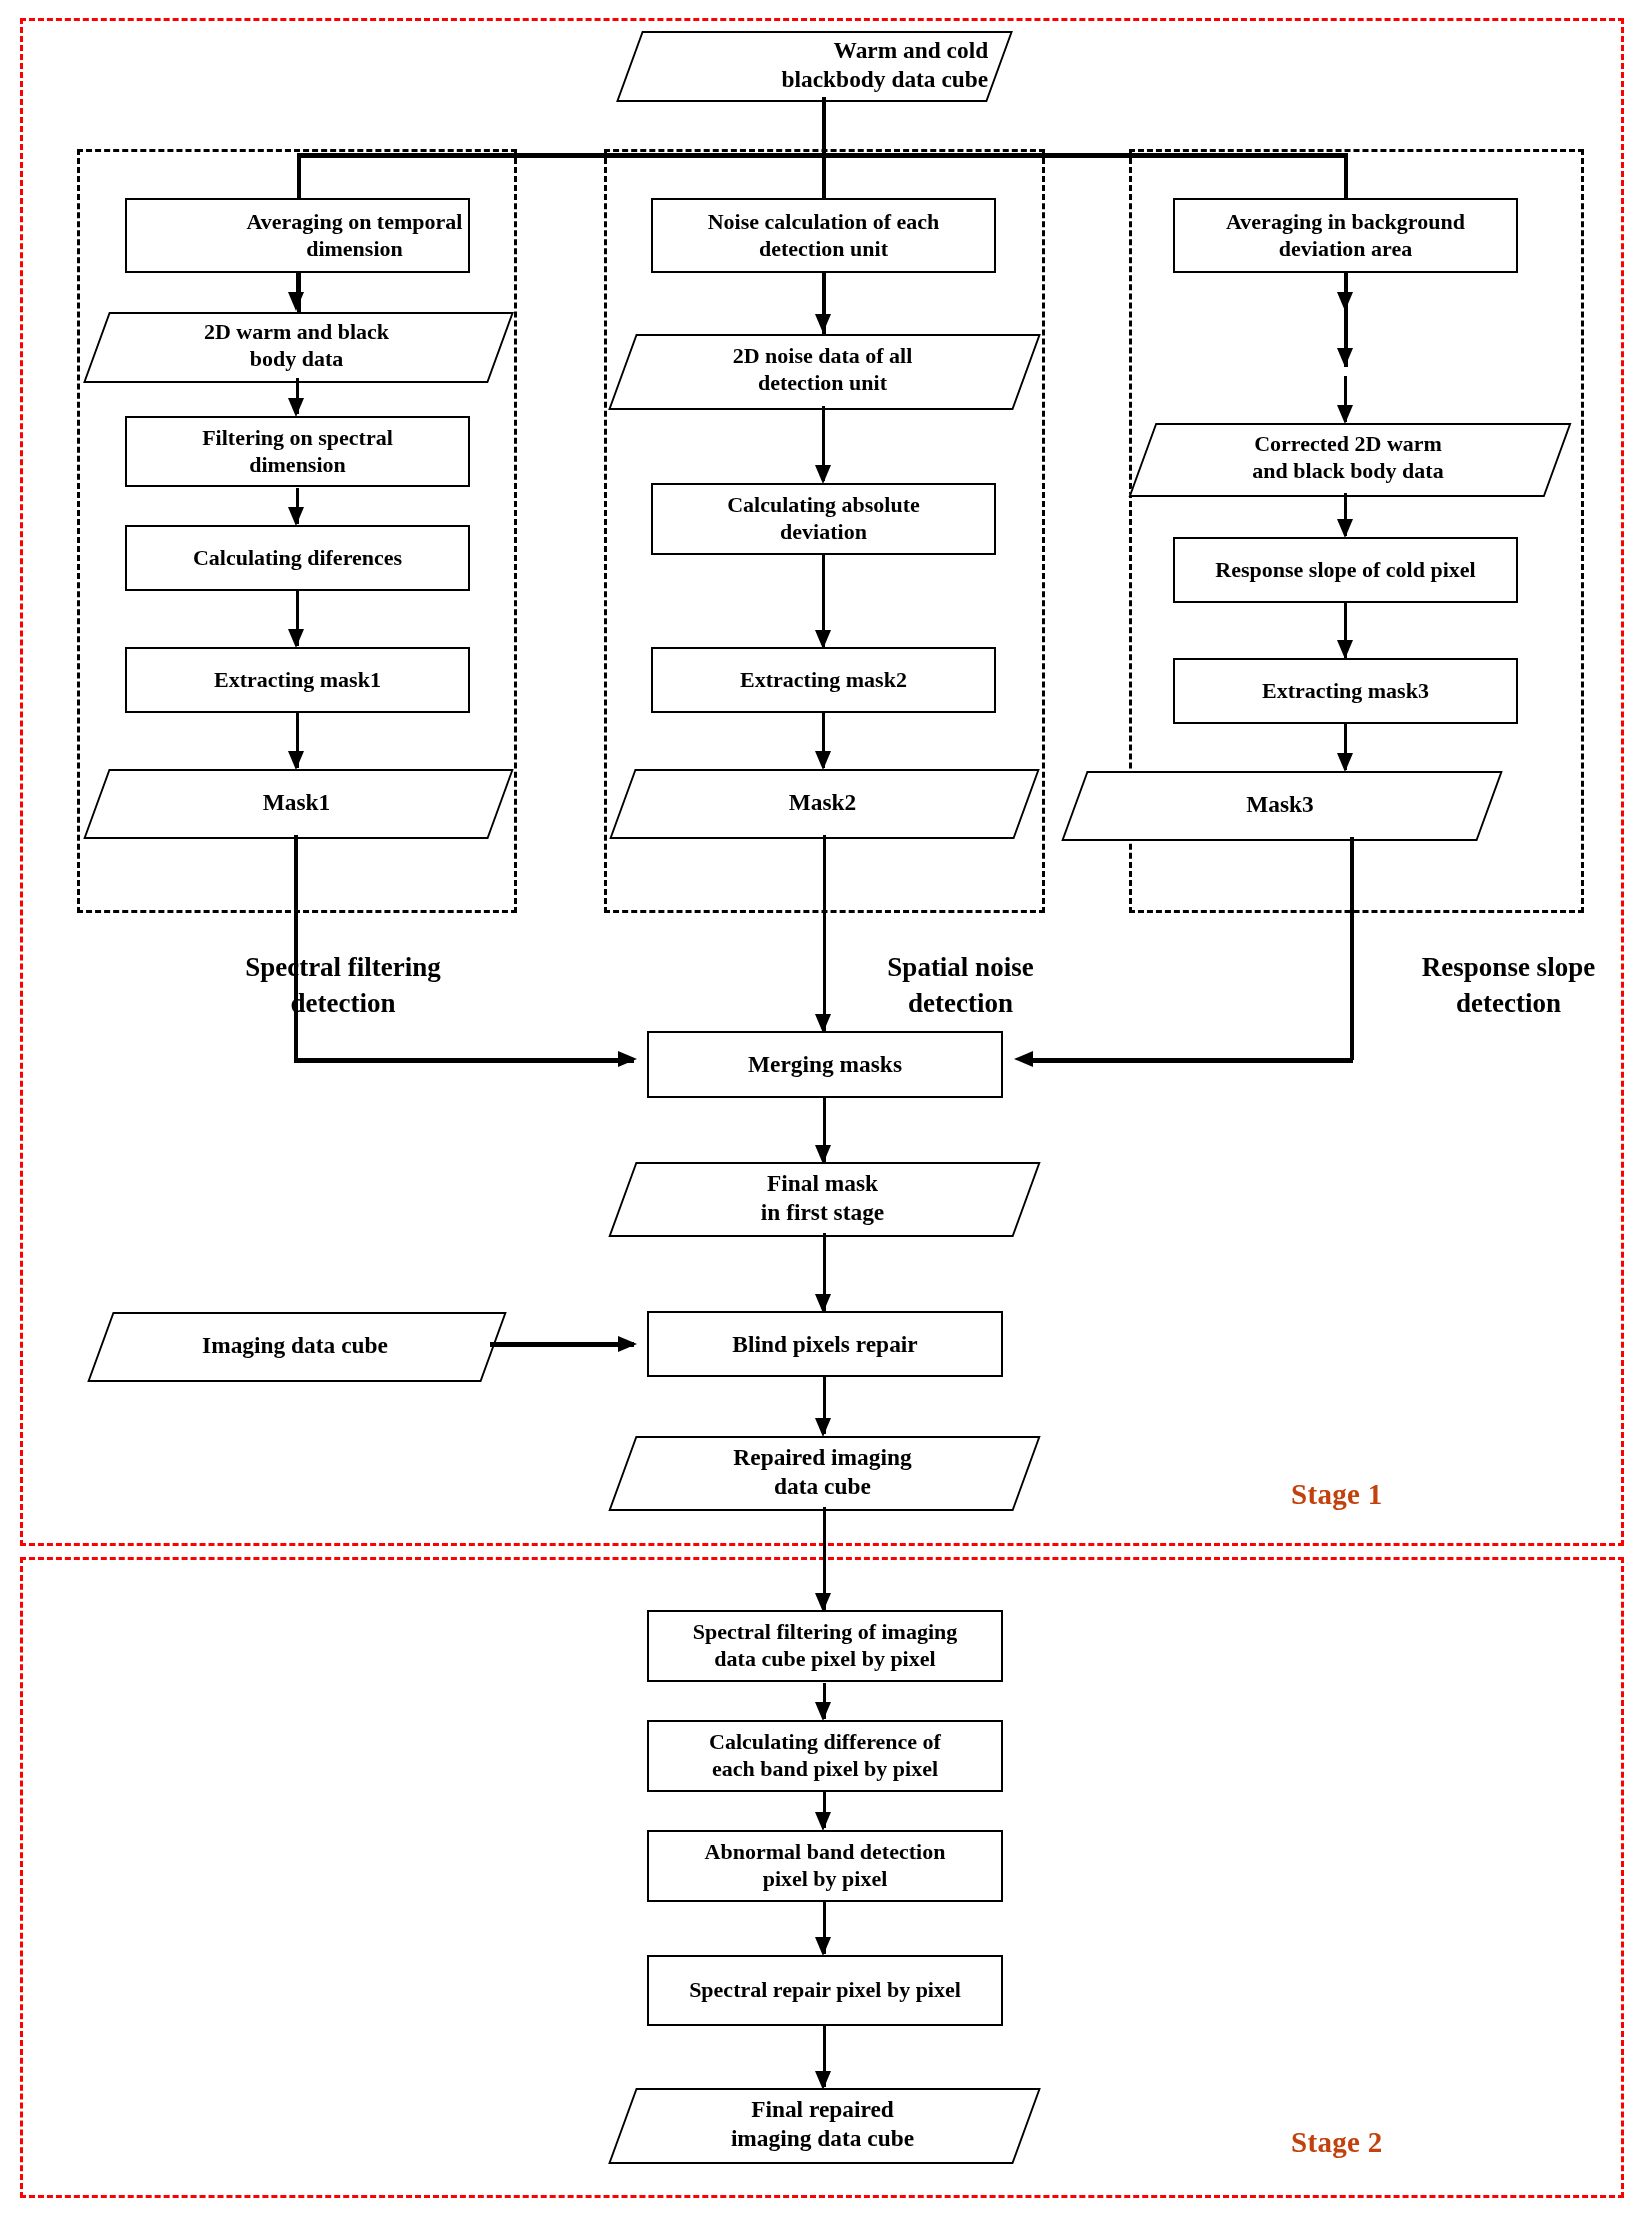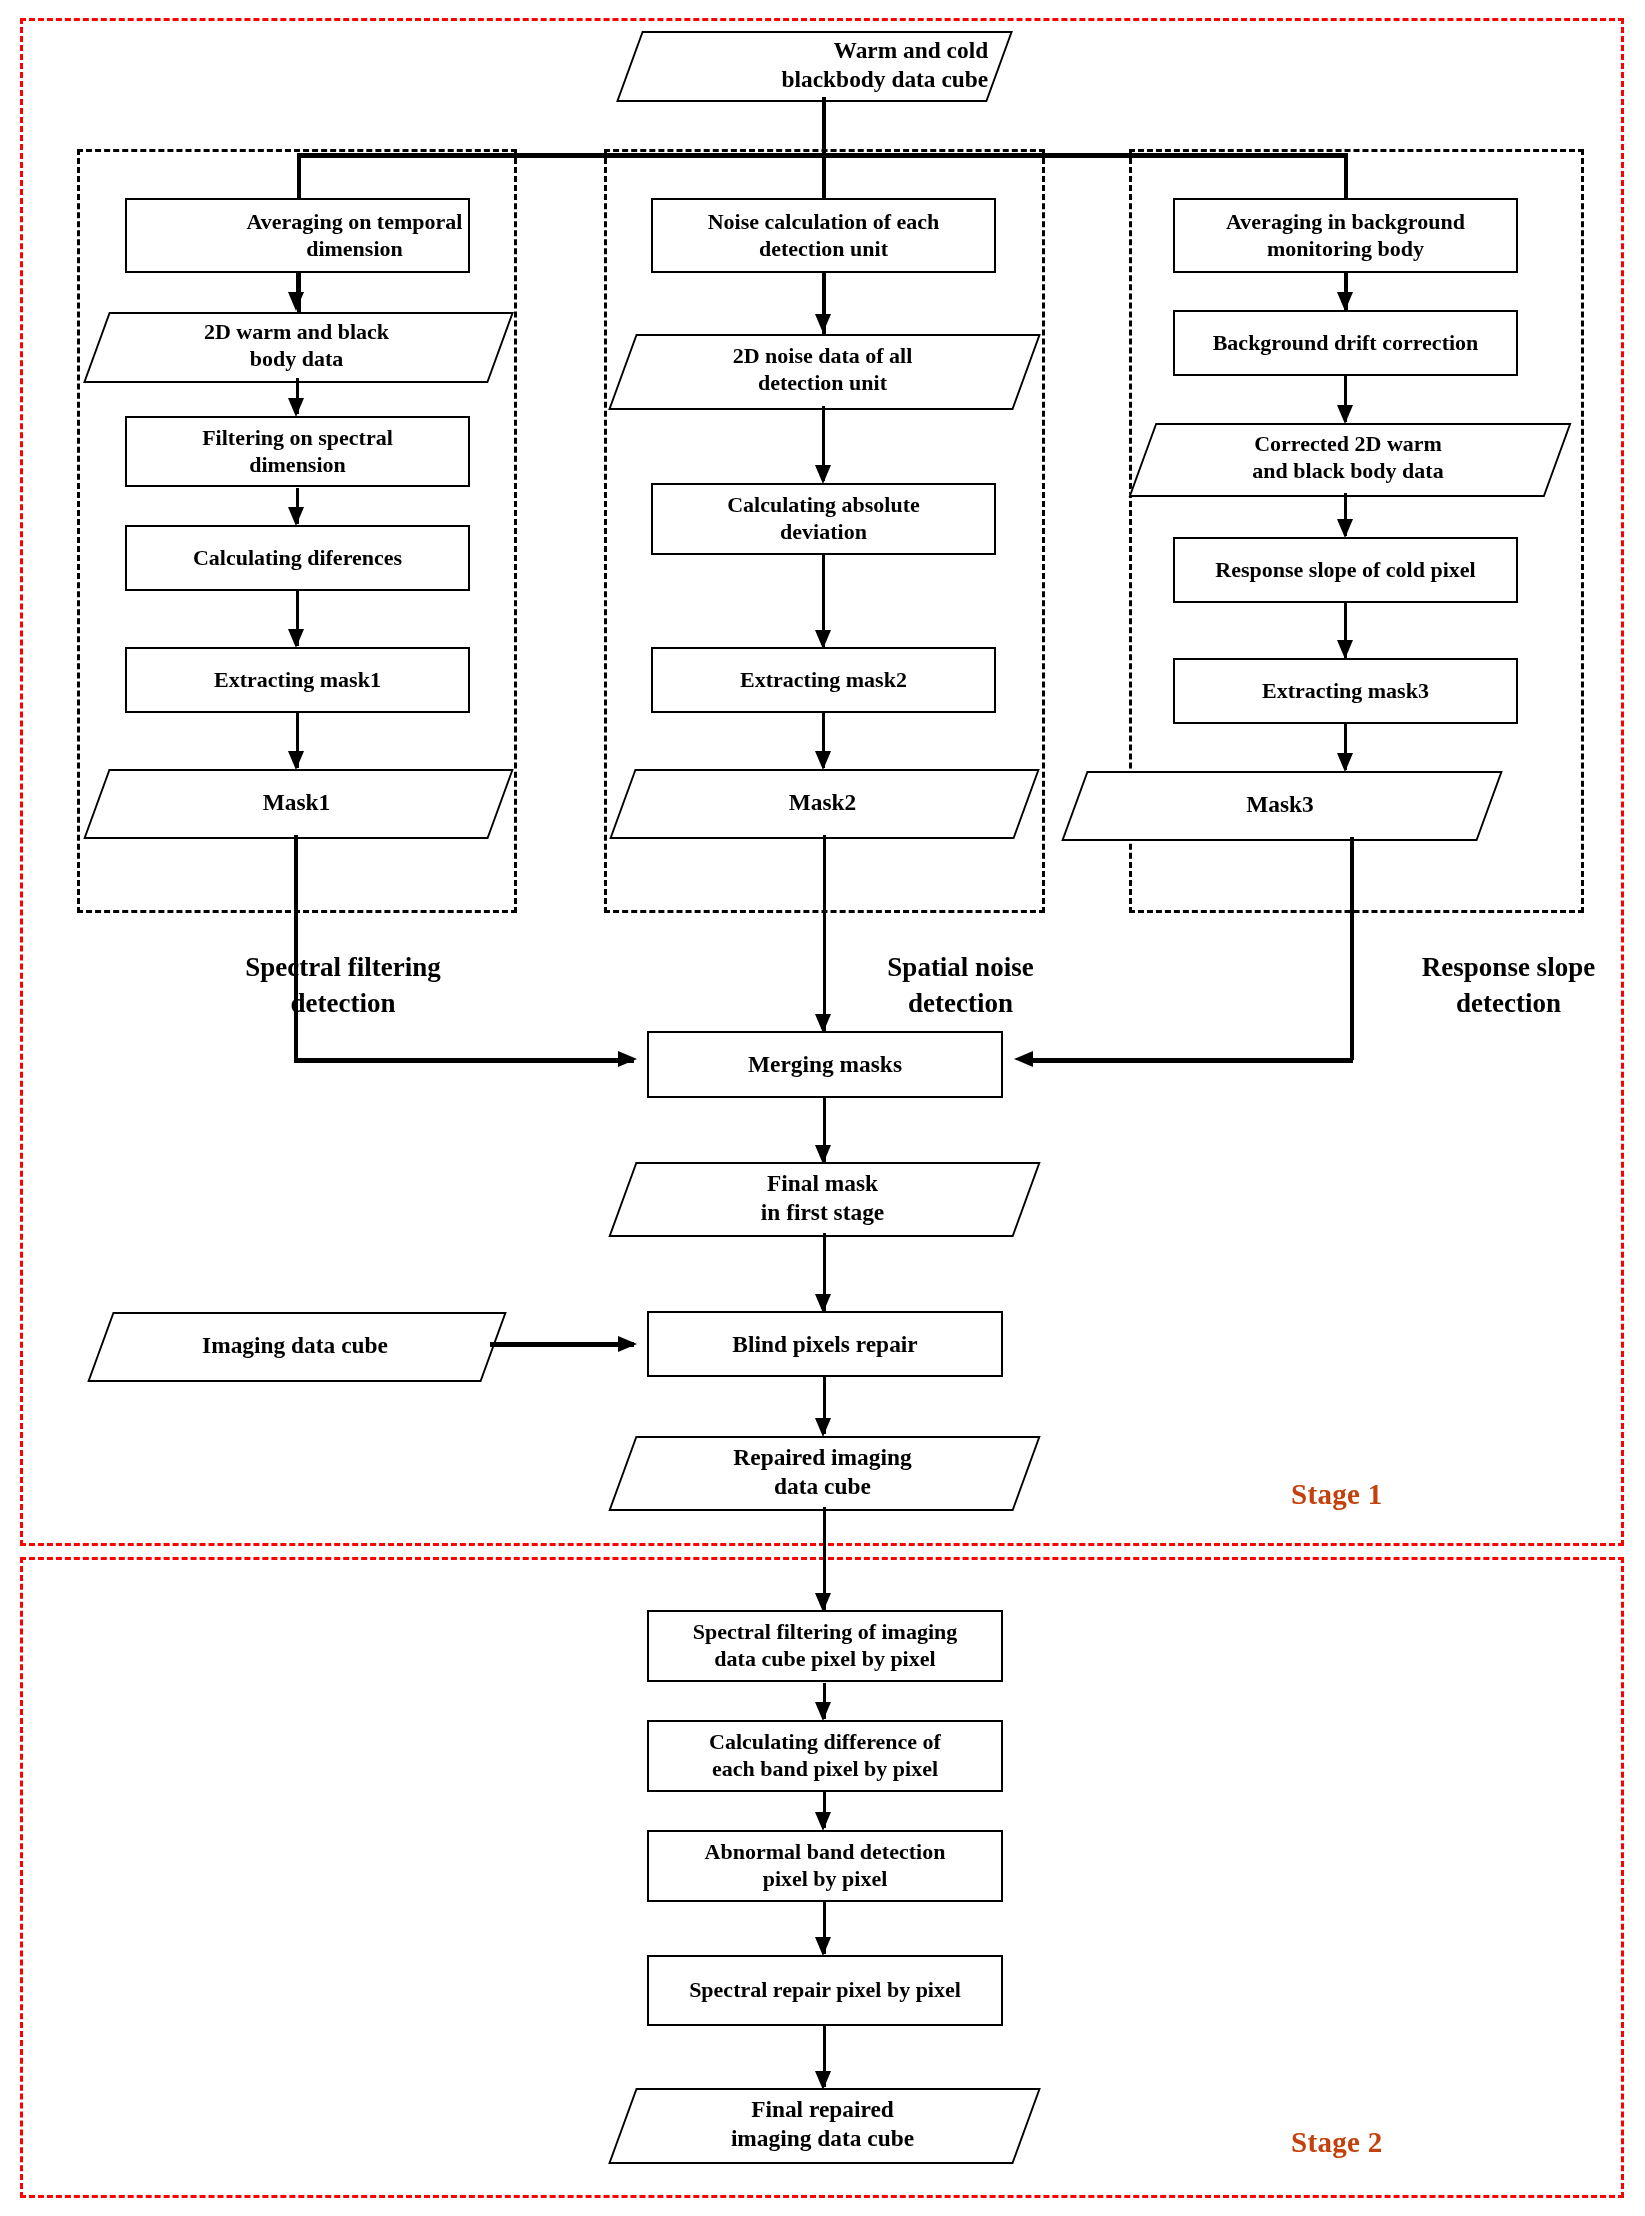--- a/index.html
+++ b/index.html
@@ -183,29 +183,26 @@
     <div>Spatial noise</div>
     <div>detection</div>
   </div>
 
   <div class="vline" style="left:823px;top:835px;height:198px;"></div>
   <div class="arrow-d" style="left:815px;top:1014px;"></div>
 
   <div class="node proc fs40" style="left:1173px;top:198px;width:345px;height:75px;">
     <div class="txt">
       <div>Averaging in background</div>
-      <div>monitoring body</div>
+      <div>deviation area</div>
     </div>
   </div>
   <div class="vline" style="left:1344px;top:273px;height:36px;"></div>
   <div class="arrow-d" style="left:1337px;top:292px;"></div>
 
-  <div class="node proc fs40" style="left:1173px;top:310px;width:345px;height:66px;">
-    <div class="txt">Background drift correction</div>
-  </div>
   <div class="vline" style="left:1344px;top:376px;height:46px;"></div>
   <div class="arrow-d" style="left:1337px;top:405px;"></div>
 
   <div class="node para fs40" style="left:1142px;top:423px;width:412px;height:70px;">
     <div class="skew"></div>
     <div class="txt">
       <div>Corrected 2D warm</div>
       <div>and black body data</div>
     </div>
   </div>

